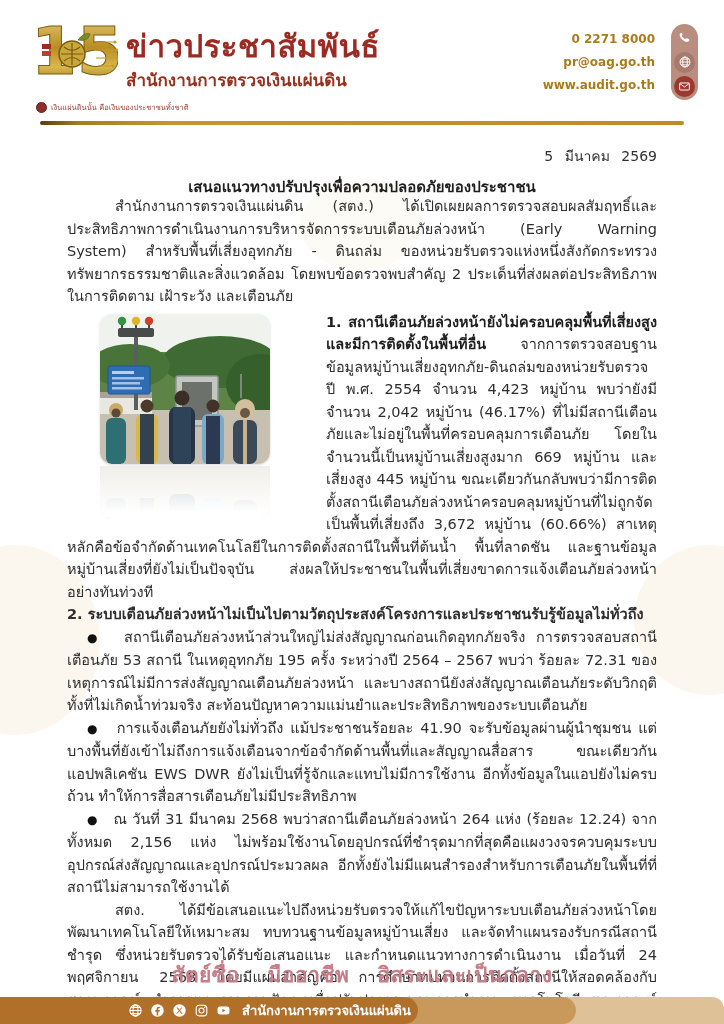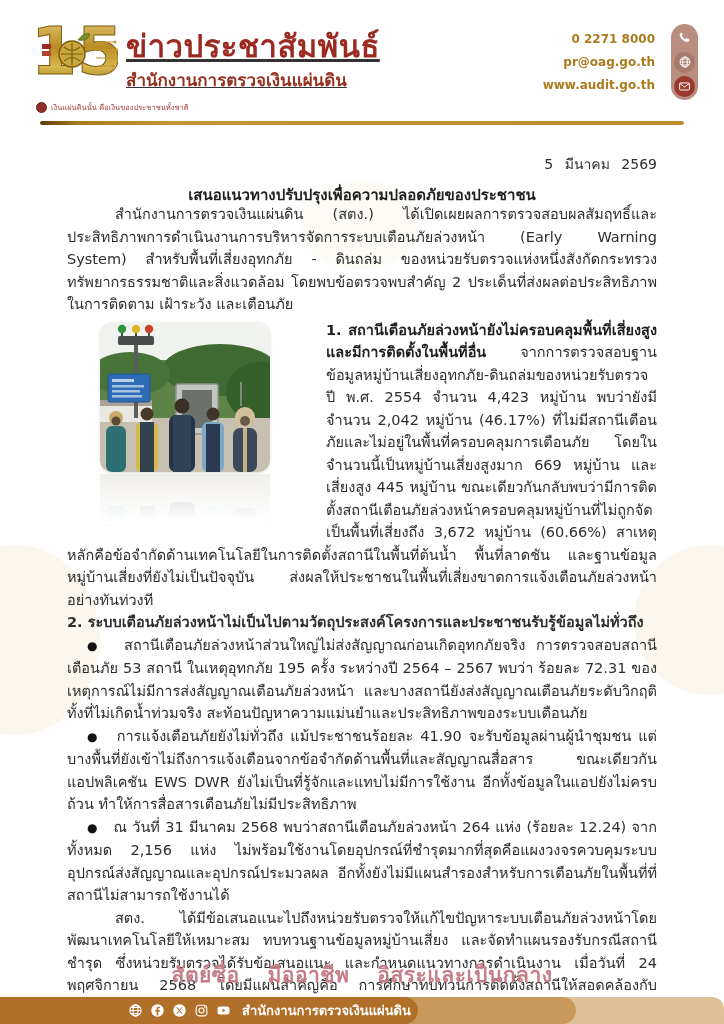--- a/index.html
+++ b/index.html
@@ -9,38 +9,38 @@
     font-family:"DejaVu Sans",sans-serif;color:#333;
   }
   
   .wm{position:absolute;border-radius:50%;background:#f6eed9;opacity:.45;z-index:0;}
   .wm1{left:-70px;top:545px;width:170px;height:190px;}
   .wm2{right:-60px;top:545px;width:150px;height:150px;}
   .wm3{left:300px;top:180px;width:120px;height:90px;opacity:.25;}
   
   header{position:relative;height:121px;z-index:2;}
   .emblem{position:absolute;left:34px;top:12px;width:84px;height:88px;}
-  .brand{position:absolute;left:126px;top:30px;text-decoration:underline;}
+  .brand{position:absolute;left:126px;top:30px;}
   .brand-title{font-size:31px;font-weight:700;color:#9b2a22;letter-spacing:.5px;line-height:1.05;}
   .brand-sub{font-size:17px;font-weight:600;color:#96301f;margin-top:3px;}
   .logo-tagline{position:absolute;left:36px;top:101px;display:flex;align-items:center;gap:4px;}
   .logo-tagline .dot{width:9px;height:9px;border-radius:50%;background:#8d2f2a;border:1px solid #6e1f1c;}
   .logo-tagline .txt{font-size:7.5px;color:#a04034;}
   .contacts{position:absolute;right:26px;top:24px;display:flex;align-items:center;gap:16px;}
   .contact-lines{text-align:right;}
   .contact-line{font-size:12px;font-weight:700;color:#ab7a1c;line-height:23px;cursor:pointer;}
   .pill{width:27px;height:76px;border-radius:14px;background:#b98d80;display:flex;flex-direction:column;align-items:center;justify-content:space-between;padding:3px 0;box-sizing:border-box;}
   .pill .pic{width:21px;height:21px;border-radius:50%;display:flex;align-items:center;justify-content:center;}
   .pic.mid{background:#a87a6d;}
   .pic.bot{background:#9c392f;}
   .divider{position:absolute;left:40px;top:121px;width:644px;height:4px;border-radius:2px;
     background:linear-gradient(to right,#5e3c06 0%,#a87c20 6%,#c79333 20%,#c08a28 100%);z-index:2;}
   
   main{position:relative;z-index:1;padding:0 67px;}
-  .date{margin-top:32px;text-align:right;font-size:14px;color:#2f2f2f;word-spacing:7px;}
+  .date{margin-top:24px;text-align:right;font-size:14px;color:#2f2f2f;word-spacing:7px;}
   .doc-title{margin-top:13px;text-align:center;font-weight:700;color:#1e1e1e;font-size:15px;line-height:1.0;}
   .doc-title .t2{margin-top:13px;}
   p.body{font-size:14.5px;line-height:22.5px;text-align:justify;margin:0;color:#2e2e2e;}
   .intro{margin-top:11px;text-indent:48px;}
   .sec1{margin-top:3px;}
   .photo-float{float:left;width:170px;margin:3px 56px 2px 33px;}
   .photo{width:170px;height:150px;border-radius:12px;overflow:hidden;display:block;box-shadow:0 1px 3px rgba(0,0,0,.15);}
   .reflect{width:170px;height:52px;overflow:hidden;position:relative;margin-top:2px;border-radius:0 0 10px 10px;}
   .reflect svg{transform:scaleY(-1);opacity:.35;display:block;}
   .reflect .fade{position:absolute;inset:0;background:linear-gradient(to bottom,rgba(255,255,255,.25),#fff 88%);}

